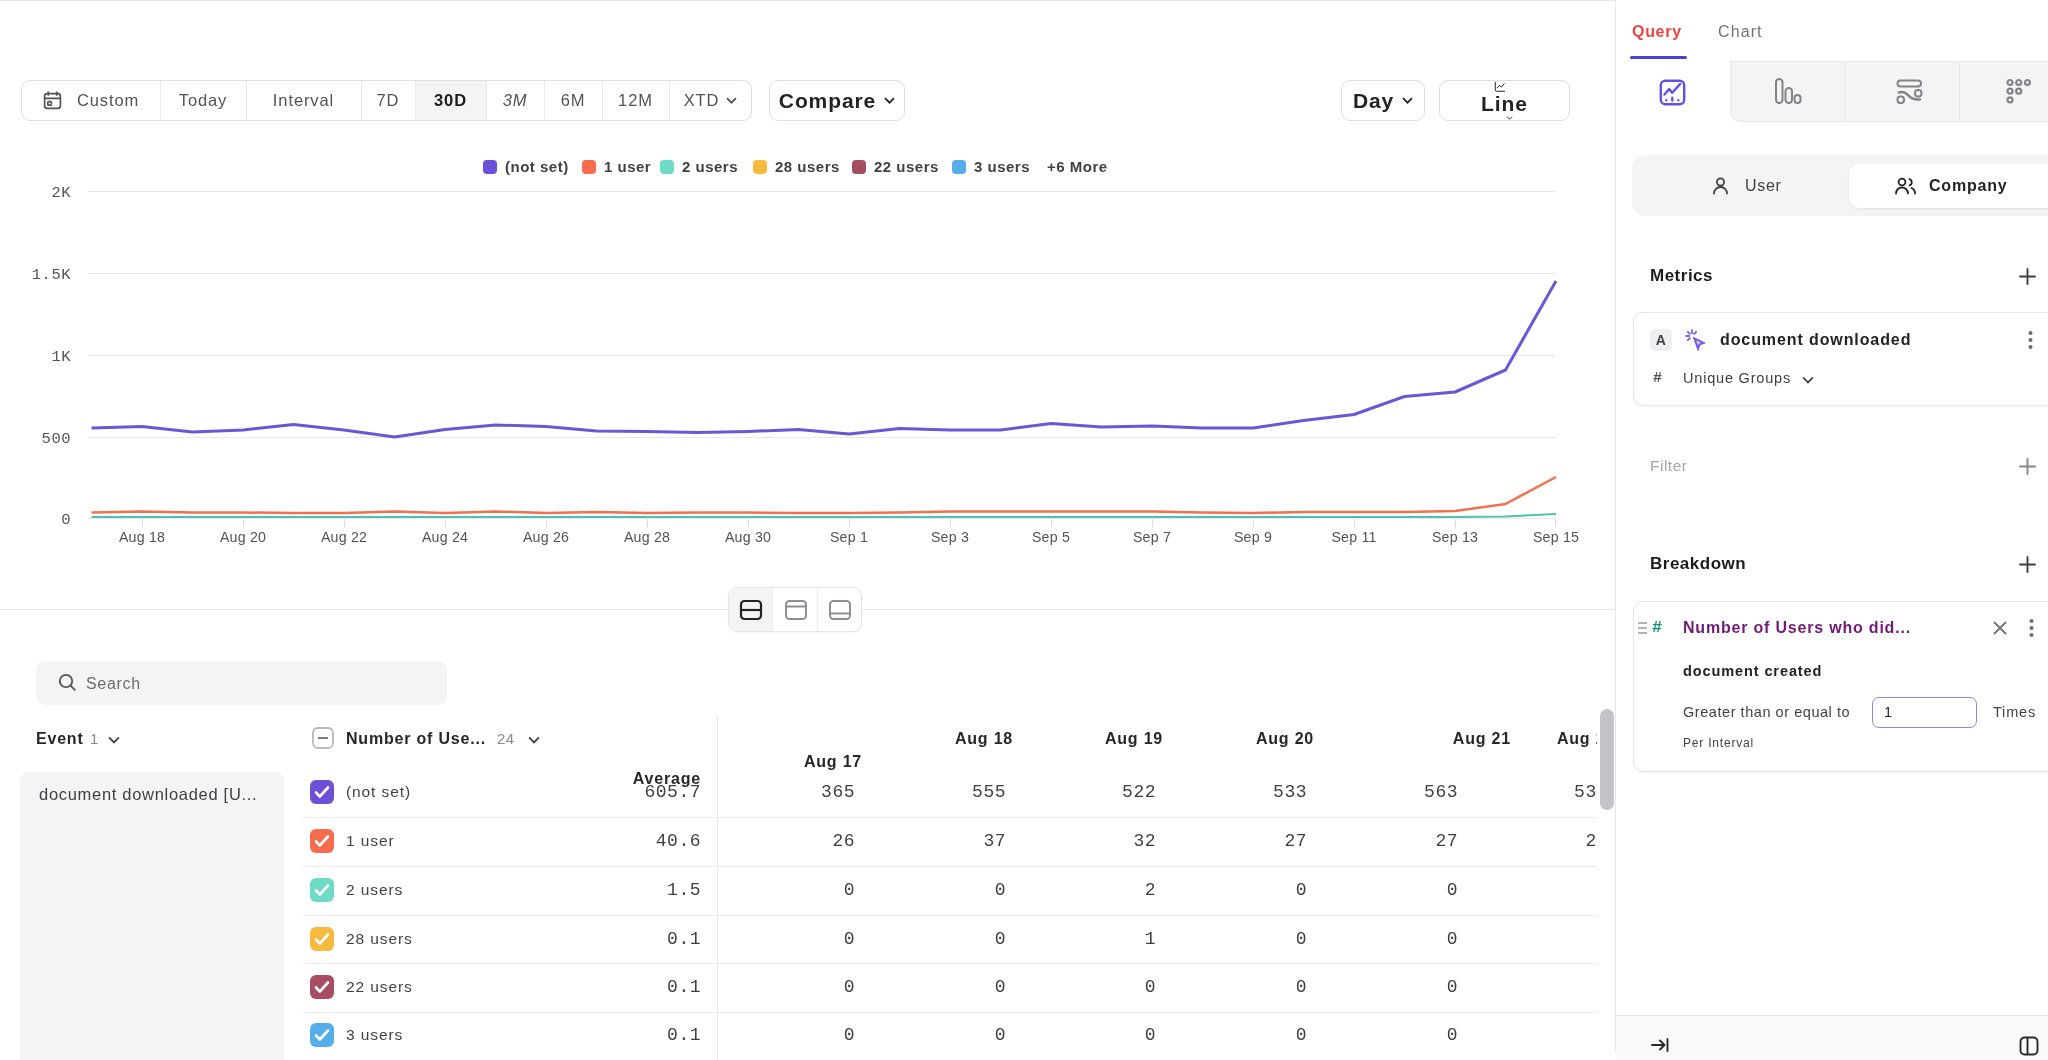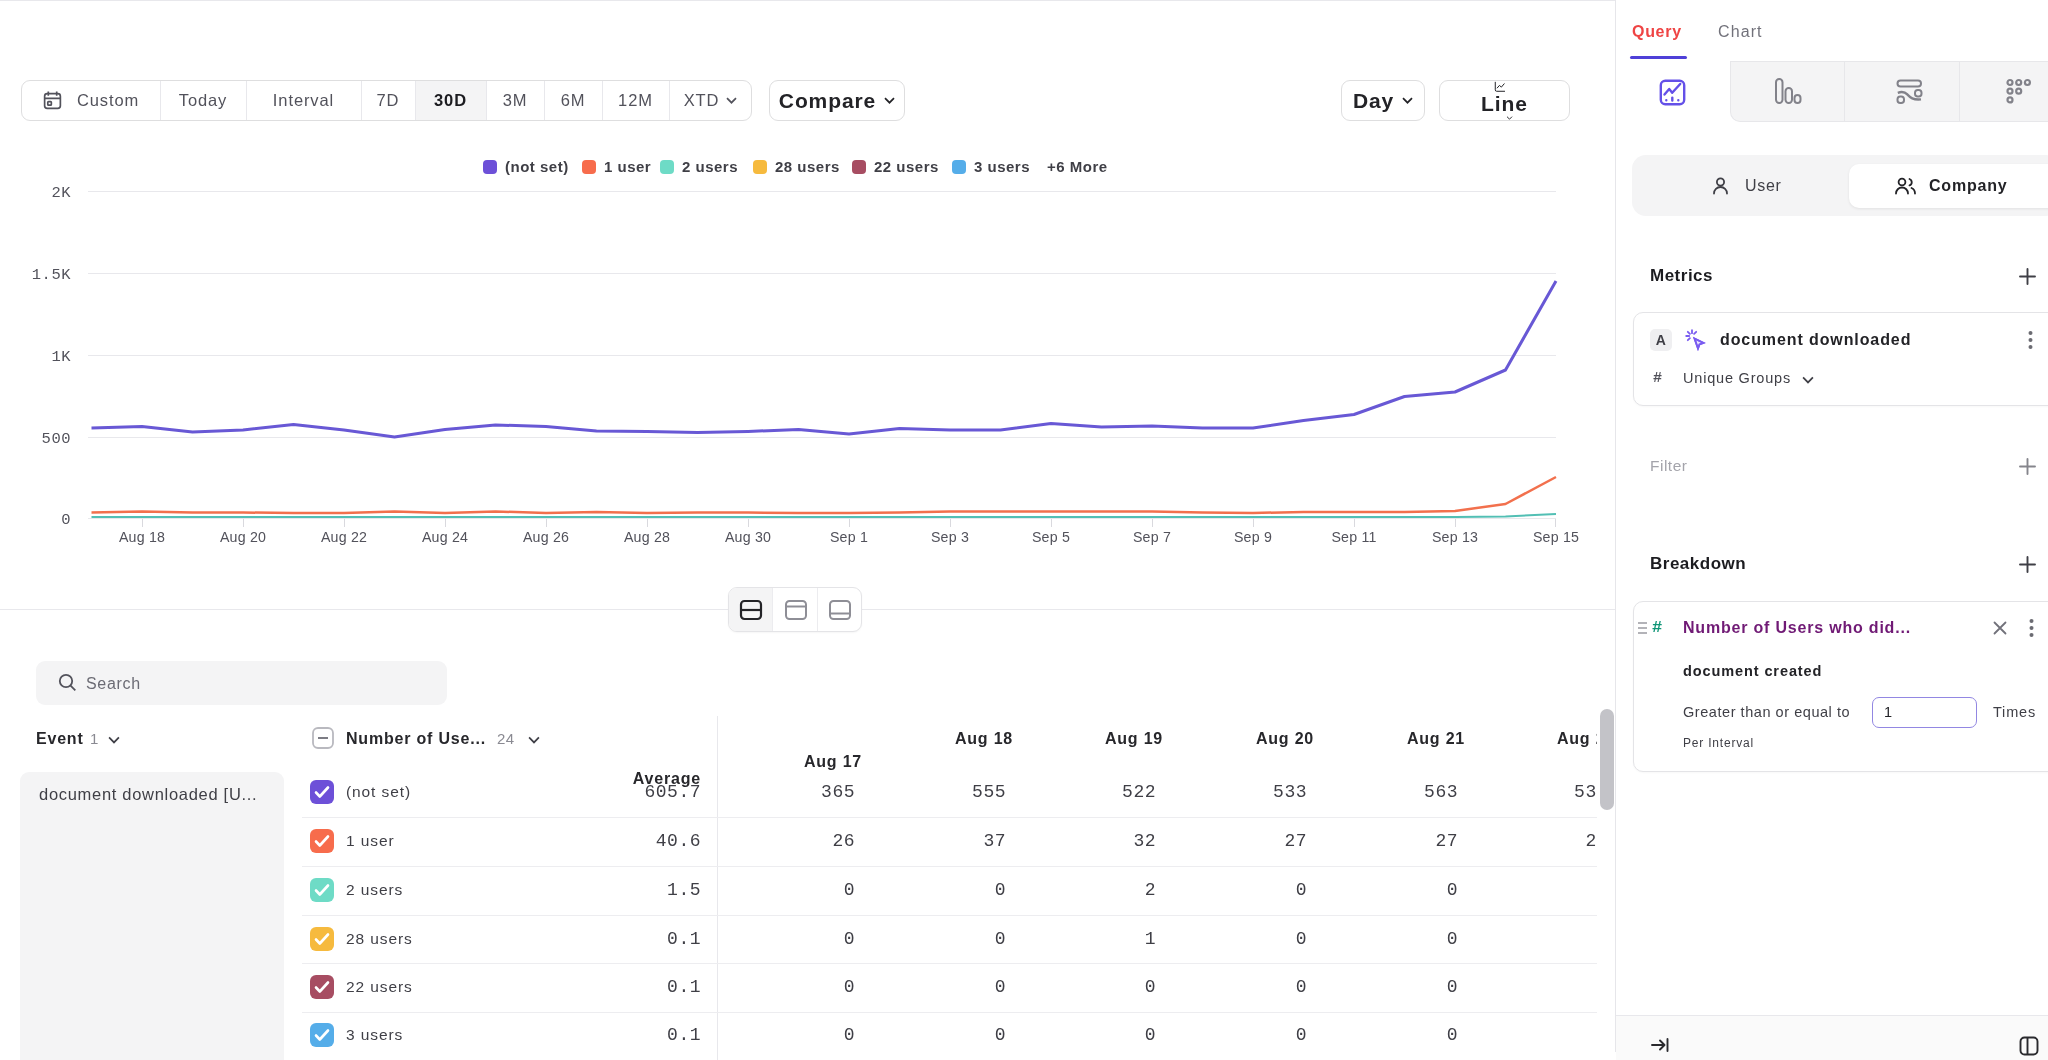--- a/index.html
+++ b/index.html
@@ -32,21 +32,21 @@
   <div class="seg" style="left:21px;width:139px;">
     <svg width="21" height="21" viewBox="0 0 20 20" fill="none" stroke="#52525b" stroke-width="1.6" style="margin-right:14px;">
       <rect x="2.5" y="3.5" width="15" height="14" rx="2.5"></rect>
       <path d="M2.5 8h15M6 1.5v4M14 1.5v4"></path>
       <rect x="5.5" y="11" width="3.4" height="3.4" rx="0.7"></rect>
     </svg>Custom</div>
   <div class="seg" style="left:160px;width:86px;">Today</div>
   <div class="seg" style="left:246px;width:115px;">Interval</div>
   <div class="seg" style="left:361px;width:54px;">7D</div>
   <div class="seg sb" style="left:415px;width:71px;color:#1c1c20;">30D</div>
-  <div class="seg" style="left:486px;width:58px;">3M</div>
+  <div class="seg" style="left:486px;width:58px;font-style:italic;">3M</div>
   <div class="seg" style="left:544px;width:58px;">6M</div>
   <div class="seg" style="left:602px;width:67px;">12M</div>
   <div class="seg" style="left:669px;width:83px;">XTD
     <svg class="chevd" style="margin-left:7px;" viewBox="0 0 11 7" fill="none" stroke="#52525b" stroke-width="1.7">
         <path d="M1 1.2l4.5 4.5L10 1.2"></path>
       </svg></div>
   <div class="segline" style="left:160px;"></div>
   <div class="segline" style="left:246px;"></div>
   <div class="segline" style="left:361px;"></div>
   <div class="segline" style="left:415px;"></div>
@@ -186,21 +186,21 @@
   <div class="th" style="left:346px;top:730px;">Number of Use...</div>
   <div class="abs" style="left:497px;top:730px;font-size:15px;color:#8a8a92;">24</div>
   <svg class="abs" style="left:528px;top:736px;" width="12" height="8" viewBox="0 0 11 7" fill="none" stroke="#3f3f46" stroke-width="1.6">
       <path d="M1 1.2l4.5 4.5L10 1.2"></path>
     </svg>
   <div class="th" style="left:611px;top:730px;width:90px;text-align:right;margin-top:40px;">Average</div>
   <div class="th" style="left:758px;top:730px;width:150px;text-align:center;margin-top:23px;">Aug 17</div>
   <div class="th" style="left:909px;top:730px;width:150px;text-align:center;">Aug 18</div>
   <div class="th" style="left:1059px;top:730px;width:150px;text-align:center;">Aug 19</div>
   <div class="th" style="left:1210px;top:730px;width:150px;text-align:center;">Aug 20</div>
-  <div class="th" style="left:1361px;top:730px;width:150px;text-align:center;">Aug 21</div>
+  <div class="th" style="left:1361px;top:730px;width:150px;text-align:right;">Aug 21</div>
   <div class="th" style="left:1511px;top:730px;width:150px;text-align:center;">Aug 22</div>
 
   <div class="abs" style="left:717px;top:716px;width:1px;height:344px;background:#e8e8ec;"></div>
 
   <div class="abs" style="left:20px;top:772px;width:264px;height:298px;background:#f4f4f5;border-radius:9px;"></div>
   <div class="abs" style="left:39px;top:785px;font-size:16.5px;color:#3f3f46;letter-spacing:0.7px;">document downloaded [U...</div>
 
   <div class="rowsep" style="top:817px;"></div>
   <div class="rowsep" style="top:866px;"></div>
   <div class="rowsep" style="top:915px;"></div>

